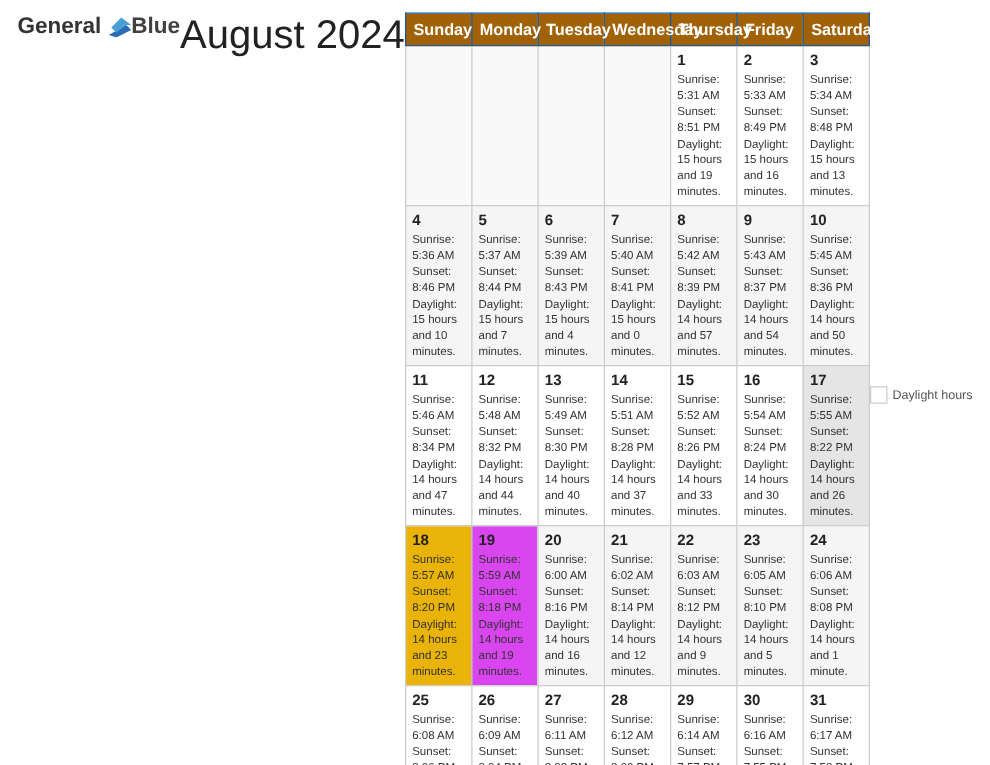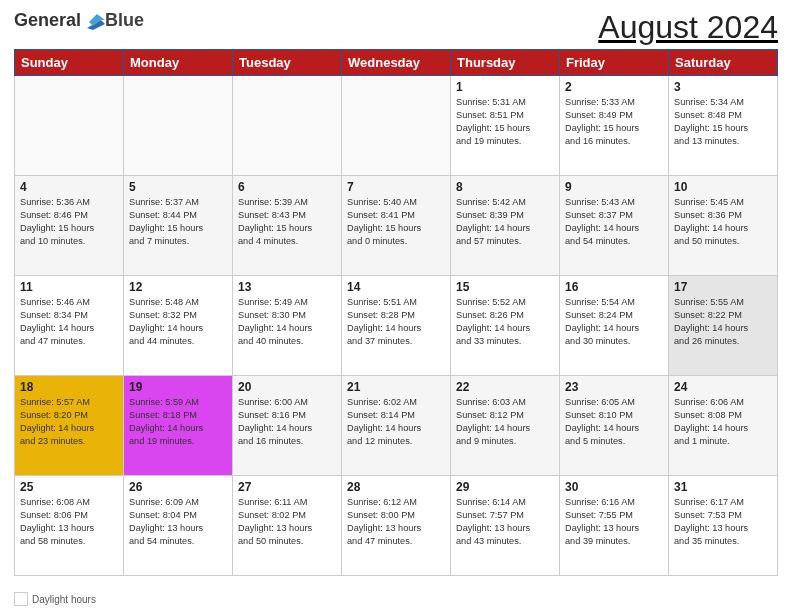--- a/index.html
+++ b/index.html
@@ -8,21 +8,21 @@
       background: #fff;
       width: 792px;
       height: 612px;
       overflow: hidden;
     }
     .page {
       width: 792px;
       height: 612px;
       padding: 10px 14px 6px 14px;
       display: flex;
-      flex-direction: column;
+      flex-direction: row;
     }
     .header {
       display: flex;
       justify-content: space-between;
       align-items: flex-start;
       margin-bottom: 4px;
     }
     .logo-area {
       display: flex;
       flex-direction: column;
@@ -36,42 +36,41 @@
     }
     .logo-general { color: #333; }
     .logo-blue { color: #404040; }
     .logo-icon {
       width: 22px;
       height: 18px;
       margin-left: 2px;
     }
     .title-area {
       text-align: center;
-      text-decoration: underline;
     }
     .main-title {
       font-size: 32px;
       font-weight: normal;
       color: #222;
       line-height: 1.1;
     }
     .subtitle {
       font-size: 14px;
       color: #333;
       font-weight: bold;
     }
     .calendar {
       flex: 1;
       border: 1px solid #ccc;
       border-collapse: collapse;
       width: 100%;
       table-layout: fixed;
     }
     .calendar th {
-      background: #b91c1c;
+      background: #a16207;
       color: #fff;
       text-align: left;
       padding: 5px 6px;
       font-size: 13px;
       font-weight: bold;
       border: 1px solid #1a5a9a;
     }
     .calendar td {
       border: 1px solid #ccc;
       vertical-align: top;

